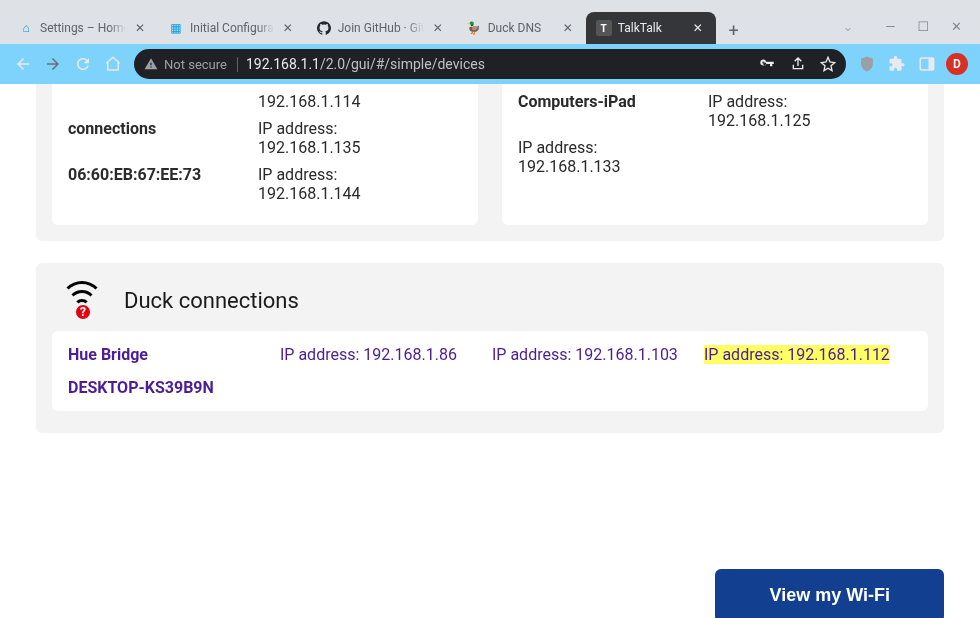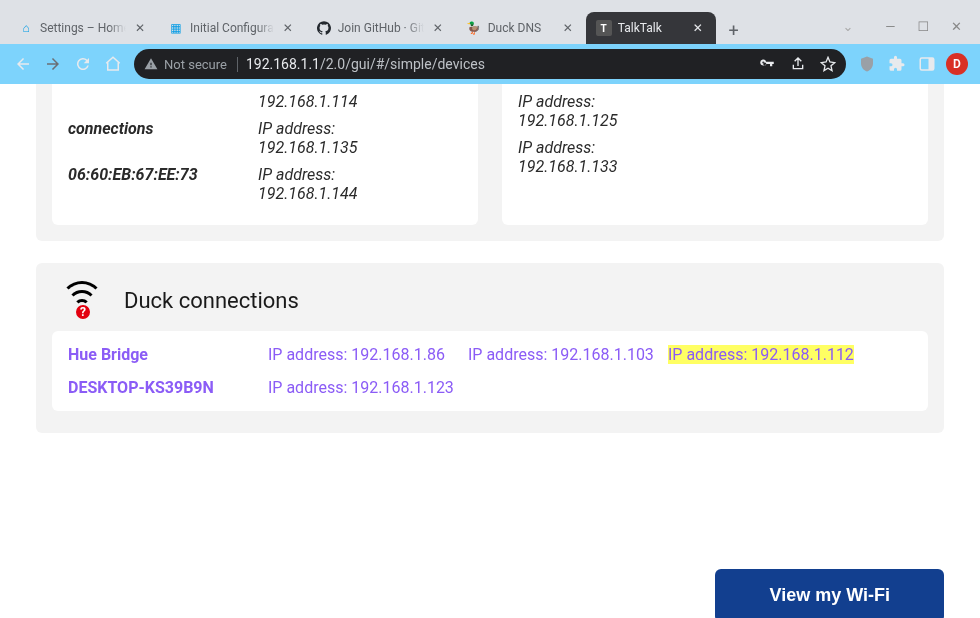--- a/index.html
+++ b/index.html
@@ -157,21 +157,20 @@
     margin-top:0;
   }
   .card {
     background:#fff;
     border-radius:6px;
     padding:14px 16px;
   }
   .cols {
     display:flex;
     gap:24px;
-    font-style:italic;
   }
   .col {
     flex:1;
   }
   .device-row {
     display:flex;
     align-items:flex-start;
     margin-bottom:8px;
   }
   .device-name {
@@ -226,23 +225,23 @@
     border:2px solid #f3f3f3;
   }
   .section-title {
     font-size:22px;
     color:#1a1a1a;
     font-weight:400;
   }
   .wired-grid {
     display:grid;
     grid-template-columns: 200px 200px 200px 200px;
-    gap:14px 0;
+    gap:14px 12px;
     font-size:16px;
-    color:#8b5cf6;
+    color:#4c1d95;
   }
   .wired-name { font-weight:700; }
   .wired-ip { white-space:nowrap; }
   .hl { background:#ffff63; }
 
   .cta {
     position:absolute;
     right:36px;
     bottom:-4px;
     background:#123f8f;
@@ -393,20 +392,21 @@
           <div class="device-row">
             <div class="device-name">06:60:EB:67:EE:73</div>
             <div class="device-ip">
               <span class="lbl">IP address:</span>
               <span class="val">192.168.1.144</span>
             </div>
           </div>
         </div>
         <div class="col card">
           <div class="device-row">
+            <div class="device-name">Computers-iPad</div>
             <div class="device-ip">
               <span class="lbl">IP address:</span>
               <span class="val">192.168.1.125</span>
             </div>
           </div>
           <div class="device-row">
             <div class="device-ip">
               <span class="lbl">IP address:</span>
               <span class="val">192.168.1.133</span>
             </div>
@@ -433,23 +433,20 @@
             <span>IP address:</span> <span>192.168.1.86</span>
           </div>
           <div class="wired-ip">
             <span>IP address:</span> <span>192.168.1.103</span>
           </div>
 
           <div class="wired-ip">
             <span class="hl"><span>IP address:</span> <span>192.168.1.112</span></span>
           </div>
           <div class="wired-name">DESKTOP-KS39B9N</div>
-          <div class="wired-ip">
-            <span>IP address:</span> <span>192.168.1.123</span>
-          </div>
         </div>
       </div>
     </div>
 
   </div>
 
   <button class="cta">View my Wi-Fi</button>
 </div>
 
 </body></html>

